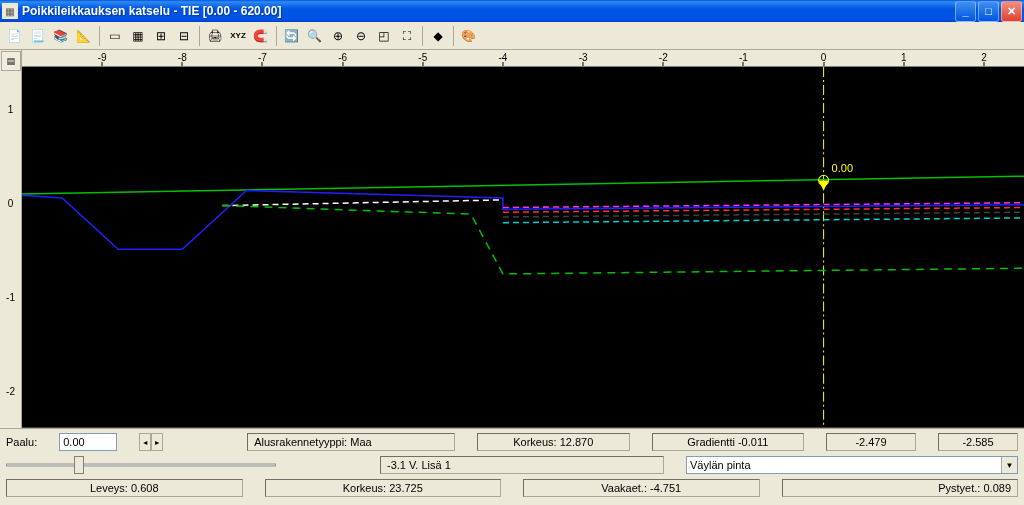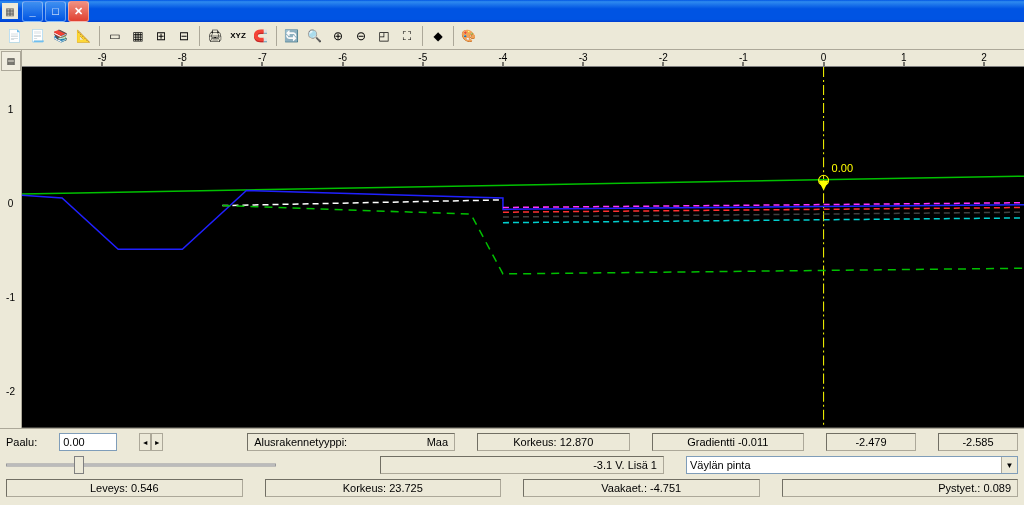--- a/index.html
+++ b/index.html
@@ -36,20 +36,21 @@
 .dropdown-arrow{position:absolute;right:0;width:16px;height:16px;background:#ece9d8;border-left:1px solid #aca899;display:flex;align-items:center;justify-content:center;font-size:8px;cursor:pointer}
 .slider-track{height:20px;flex:1;max-width:280px;position:relative;display:flex;align-items:center}
 .slider-line{position:absolute;width:100%;height:3px;background:#ddd;border:1px solid #999;top:50%;transform:translateY(-50%)}
 .slider-thumb{position:absolute;width:10px;height:18px;background:#ece9d8;border:1px solid #808080;left:25%;cursor:pointer}
 </style>
 </head>
 <body>
 
 <div class="titlebar">
   <div class="titlebar-icon">▦</div>
+  <div class="titlebar-text">Poikkileikkauksen katselu - TIE  [0.00 - 620.00]</div>
   <div class="win-btns">
     <div class="win-btn win-min">_</div>
     <div class="win-btn win-max">□</div>
     <div class="win-btn win-close">✕</div>
   </div>
 </div>
 
 <div class="toolbar">
   <div class="tb-btn">📄</div>
   <div class="tb-btn">📃</div>
@@ -136,21 +137,21 @@
 
 <div class="bottom-panel">
   <div class="row">
     <span class="lbl">Paalu:</span>
     <input class="input" style="width: 58px;" value="0.00">
     <div class="spin-btns">
       <div class="spin-btn">◄</div>
       <div class="spin-btn">►</div>
     </div>
     <div style="width:40px"></div>
-    <div class="field" style="flex:1.4;justify-content:space-between">
+    <div class="field" style="flex:1.4;justify-content:flex-start">
       <span>Alusrakennetyyppi:</span>&nbsp;
       <span>Maa</span>
     </div>
     <div class="field" style="flex:1;justify-content:center">
       <span>Korkeus:</span>&nbsp;
       <span>12.870</span>
     </div>
     <div class="field" style="flex:1;justify-content:center">
       <span>Gradientti</span>&nbsp;
       <span>-0.011</span>
@@ -161,32 +162,32 @@
     <div class="field" style="width:80px;justify-content:center">
       <span>-2.585</span>
     </div>
   </div>
   <div class="row">
     <div class="slider-track">
       <div class="slider-line"></div>
       <div class="slider-thumb"></div>
     </div>
     <div style="width:60px"></div>
-    <div class="field" style="flex:1;justify-content:flex-end">
+    <div class="field" style="flex:1;justify-content:flex-start">
       <span>-3.1  V. Lisä 1</span>
     </div>
     <div class="dropdown" style="flex:1.2">
       <span>Väylän pinta</span>
       <div class="dropdown-arrow">▼</div>
     </div>
   </div>
   <div class="row">
     <div class="field" style="flex:1;justify-content:center">
       <span>Leveys:</span>&nbsp;
-      <span>0.546</span>
+      <span>0.608</span>
     </div>
     <div class="field" style="flex:1;justify-content:center">
       <span>Korkeus:</span>&nbsp;
       <span>23.725</span>
     </div>
     <div class="field" style="flex:1;justify-content:center">
       <span>Vaakaet.:</span>&nbsp;
       <span>-4.751</span>
     </div>
     <div class="field" style="flex:1;justify-content:flex-end">

